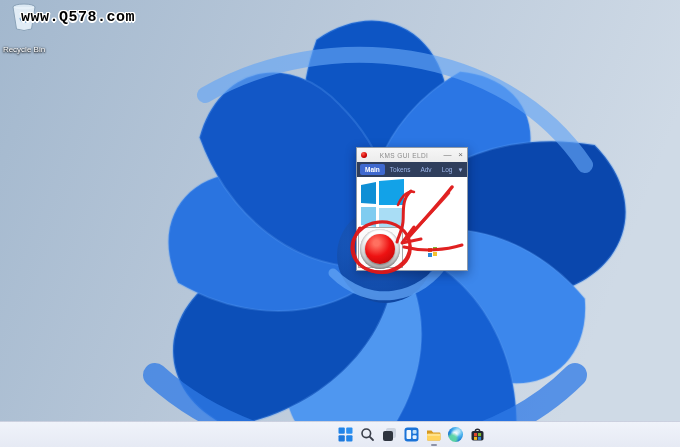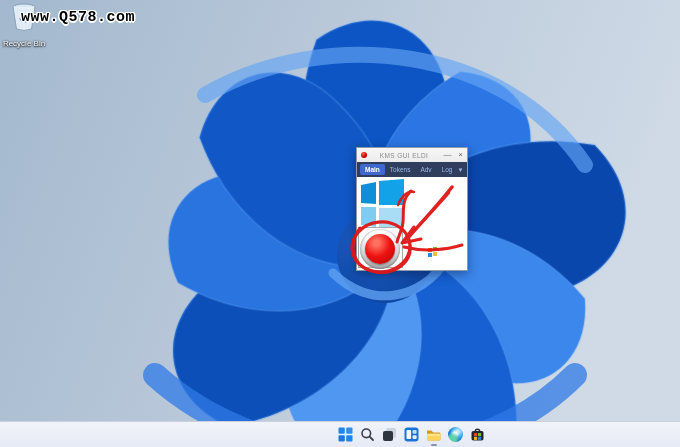--- a/index.html
+++ b/index.html
@@ -15,21 +15,21 @@
     position:absolute;left:21px;top:9px;z-index:30;
     font-family:Liberation Mono, monospace;font-weight:700;font-size:15px;
     color:#000;letter-spacing:.5px;
     text-shadow:-1.5px 0 #fff,1.5px 0 #fff,0 -1.5px #fff,0 1.5px #fff,
       -1px -1px #fff,1px 1px #fff,-1px 1px #fff,1px -1px #fff;
   }
   
   .dicon{position:absolute;width:46px;text-align:center;z-index:10;cursor:default;}
   .dicon .ic{width:30px;height:30px;margin:0 auto;display:block;position:relative;}
   .dicon .lbl{
-    margin-top:8px;font-size:8px;line-height:8px;color:#fff;
+    margin-top:14px;font-size:8px;line-height:8px;color:#fff;
     text-shadow:0 1px 2px rgba(0,0,0,.95),0 0 2px rgba(0,0,0,.8);
   }
   #icon-recycle{left:1px;top:2px;}
   #icon-edge-desktop{left:-1px;top:52px;}
   .edge-sphere{
     border-radius:50%;
     background:
       radial-gradient(circle at 30% 80%, rgba(94,214,165,.95) 0 22%, rgba(94,214,165,0) 42%),
       radial-gradient(circle at 46% 46%, rgba(255,255,255,.85) 0 14%, rgba(255,255,255,0) 38%),
       radial-gradient(circle at 66% 30%, #b9e6f9 0 10%, #4db4ee 34%, #1173d0 66%, #0a4ea9 100%);

